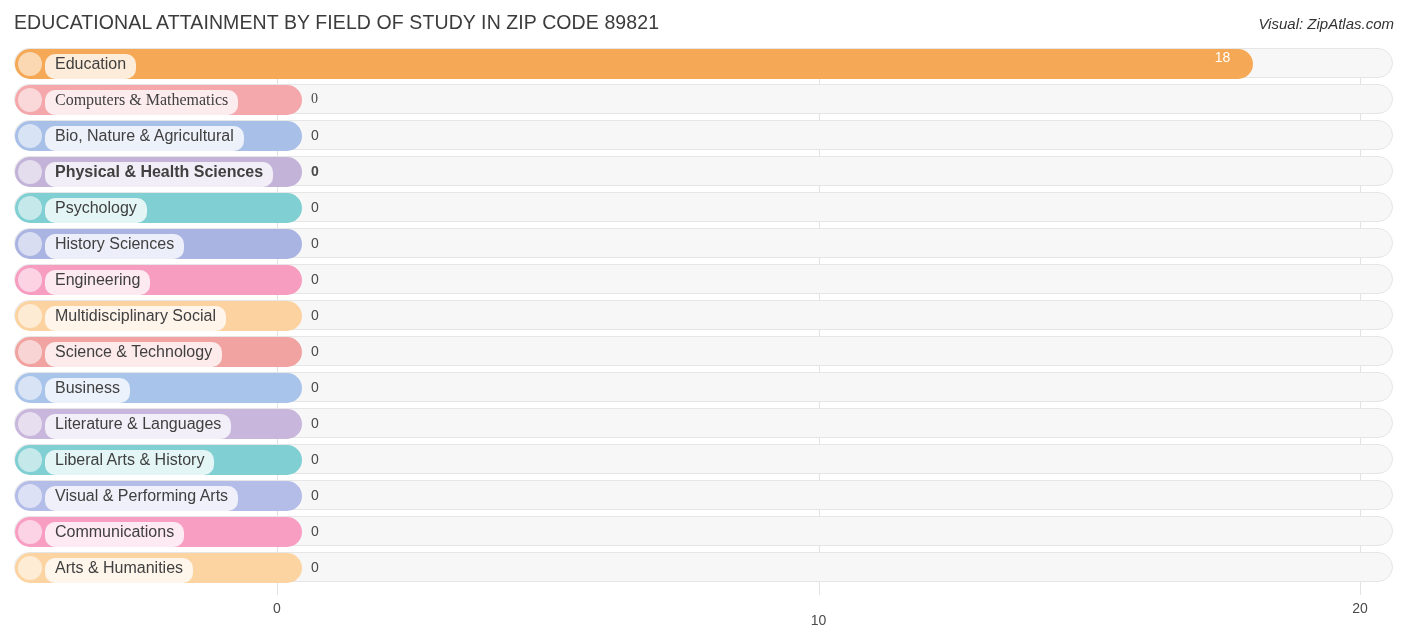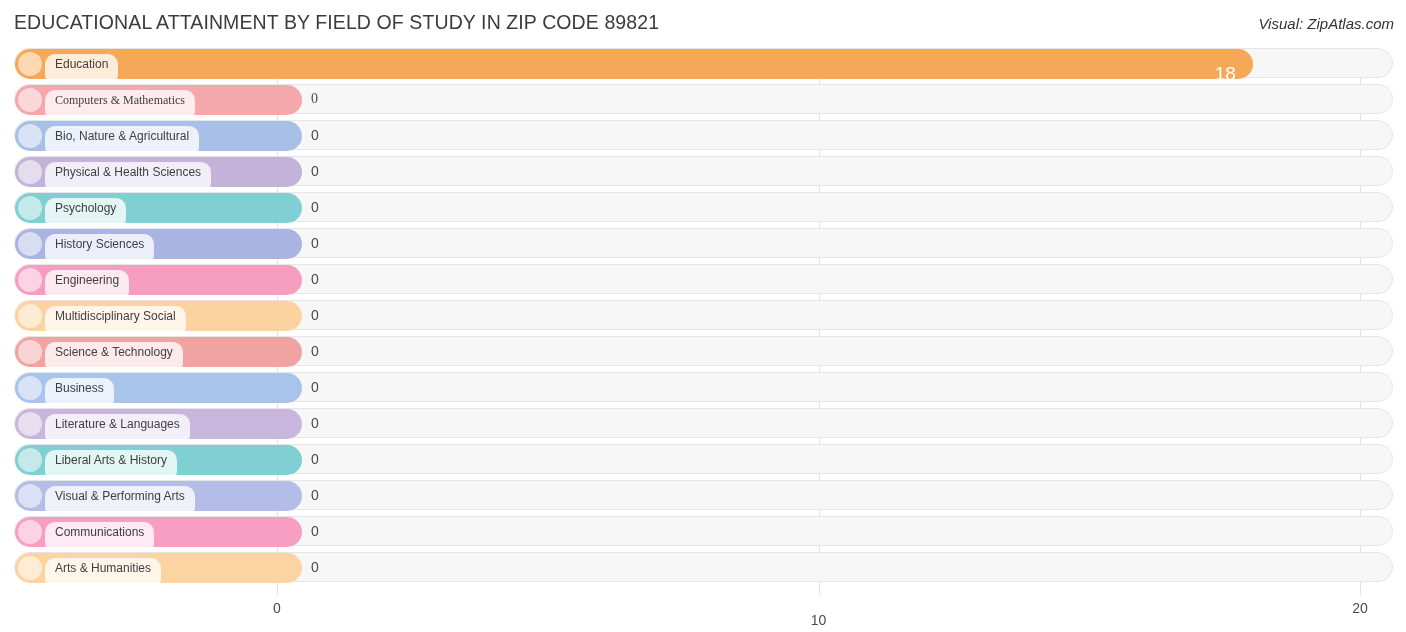--- a/index.html
+++ b/index.html
@@ -75,40 +75,40 @@
     top: 3px;
     width: 24px;
     height: 24px;
     border-radius: 12px;
     background: rgba(255,255,255,0.55);
   }
   .row-label {
     position: absolute;
     left: 30px;
     top: 5px;
-    height: 31px;
+    height: 25px;
     line-height: 20px;
     padding: 0 10px;
     background: rgba(255,255,255,0.78);
     border-radius: 10px;
-    font-size: 12px;
+    font-size: 16px;
     color: #404040;
     white-space: nowrap;
   }
   .value-out {
     position: absolute;
     top: 6px;
     font-size: 14px;
     color: #4a4a4a;
     white-space: nowrap;
   }
   .value-in {
     position: absolute;
-    top: 14px;
-    font-size: 19px;
+    top: 0;
+    font-size: 14px;
     color: #ffffff;
     white-space: nowrap;
   }
   .xaxis {
     position: absolute;
     left: 14px;
     top: 596px;
     width: 1379px;
     height: 30px;
   }
@@ -146,21 +146,21 @@
         <div class="row-label">Computers &amp; Mathematics</div>
         <div class="value-out" style="left: 296px;">0</div>
       </div>
       <div class="row" style="top: 72px; text-align: right;">
         <div class="bar" style="width: 287px; background: rgb(168, 192, 232);">
           <div class="bar-cap"></div>
         </div>
         <div class="row-label">Bio, Nature &amp; Agricultural</div>
         <div class="value-out" style="left: 296px;">0</div>
       </div>
-      <div class="row" style="top: 108px;">
+      <div class="row" style="top: 108px; font-weight: bold;">
         <div class="bar" style="width: 287px; background: rgb(195, 179, 216);">
           <div class="bar-cap"></div>
         </div>
         <div class="row-label">Physical &amp; Health Sciences</div>
         <div class="value-out" style="left: 296px;">0</div>
       </div>
       <div class="row" style="top: 144px;">
         <div class="bar" style="width: 287px; background: rgb(127, 207, 211);">
           <div class="bar-cap"></div>
         </div>

